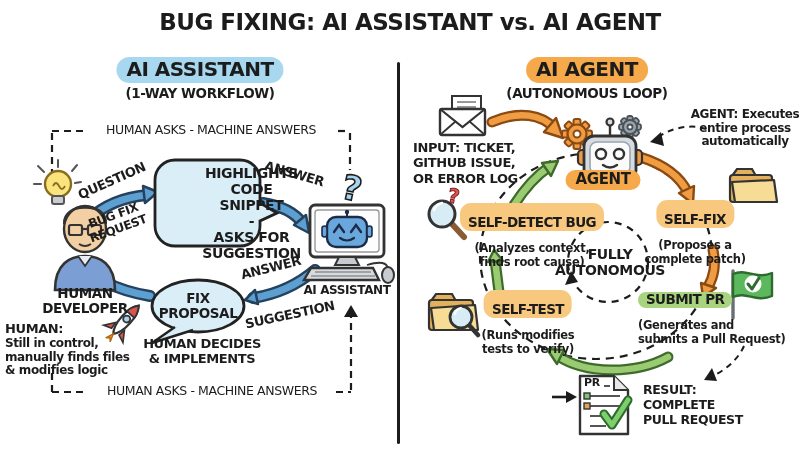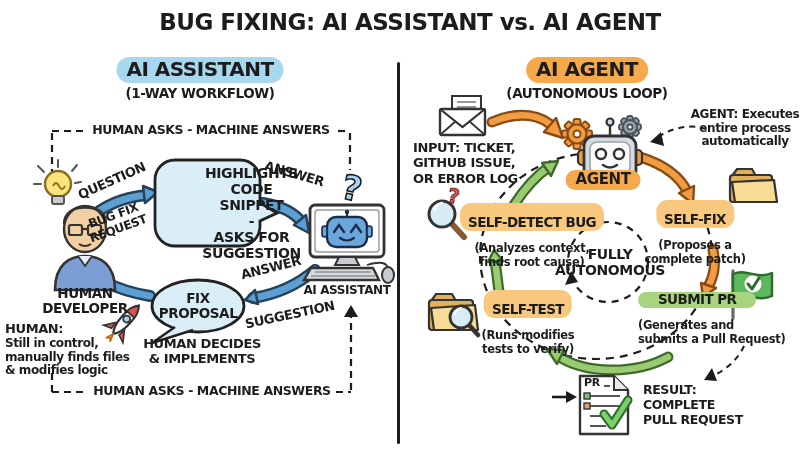--- a/index.html
+++ b/index.html
@@ -10,24 +10,24 @@
   }
   #art{position:absolute;left:0;top:0;z-index:1;}
   .txt{position:absolute;z-index:2;font-weight:700;line-height:1.14;}
   .ml{white-space:pre-line;}
   .cx{transform:translateX(-50%);}
   .ctr{text-align:center;}
   .pill{display:inline-block;border-radius:14px;padding:1px 10px 2px;}
   .pill-blue{background:#a8d8f0;}
   .pill-orange{background:#f5a94b;}
   .pill-step{background:#f8c87f;border-radius:11px;padding:12px 8px 1px;}
-  .pill-green{background:#a9d47f;border-radius:11px;padding:0 20px 1px;}
+  .pill-green{background:#a9d47f;border-radius:11px;padding:0 8px 1px;}
   .hdr{font-size:20px;font-weight:800;letter-spacing:-0.5px;}
   .sub{font-size:13.5px;font-weight:800;}
-  .bracket{font-size:12.5px;font-weight:700;text-align:center;}
+  .bracket{font-size:12.5px;font-weight:400;text-align:center;}
   .arrlab{font-size:13px;font-weight:800;}
   .steplab{font-size:13.5px;font-weight:800;letter-spacing:-0.6px;}
   .desc{font-size:11.5px;font-weight:600;letter-spacing:-0.3px;text-align:center;line-height:1.18;margin-top:11px;}
   .qmark{font-weight:800;z-index:2;position:absolute;}
   .q-blue{font-size:34px;color:#a9d3ef;-webkit-text-stroke:1.6px #1c1c1c;transform:rotate(12deg);}
   .q-red{font-size:20px;color:#df5454;-webkit-text-stroke:1px #7a2020;transform:rotate(10deg);}
 </style>
 </head>
 <body>
 

